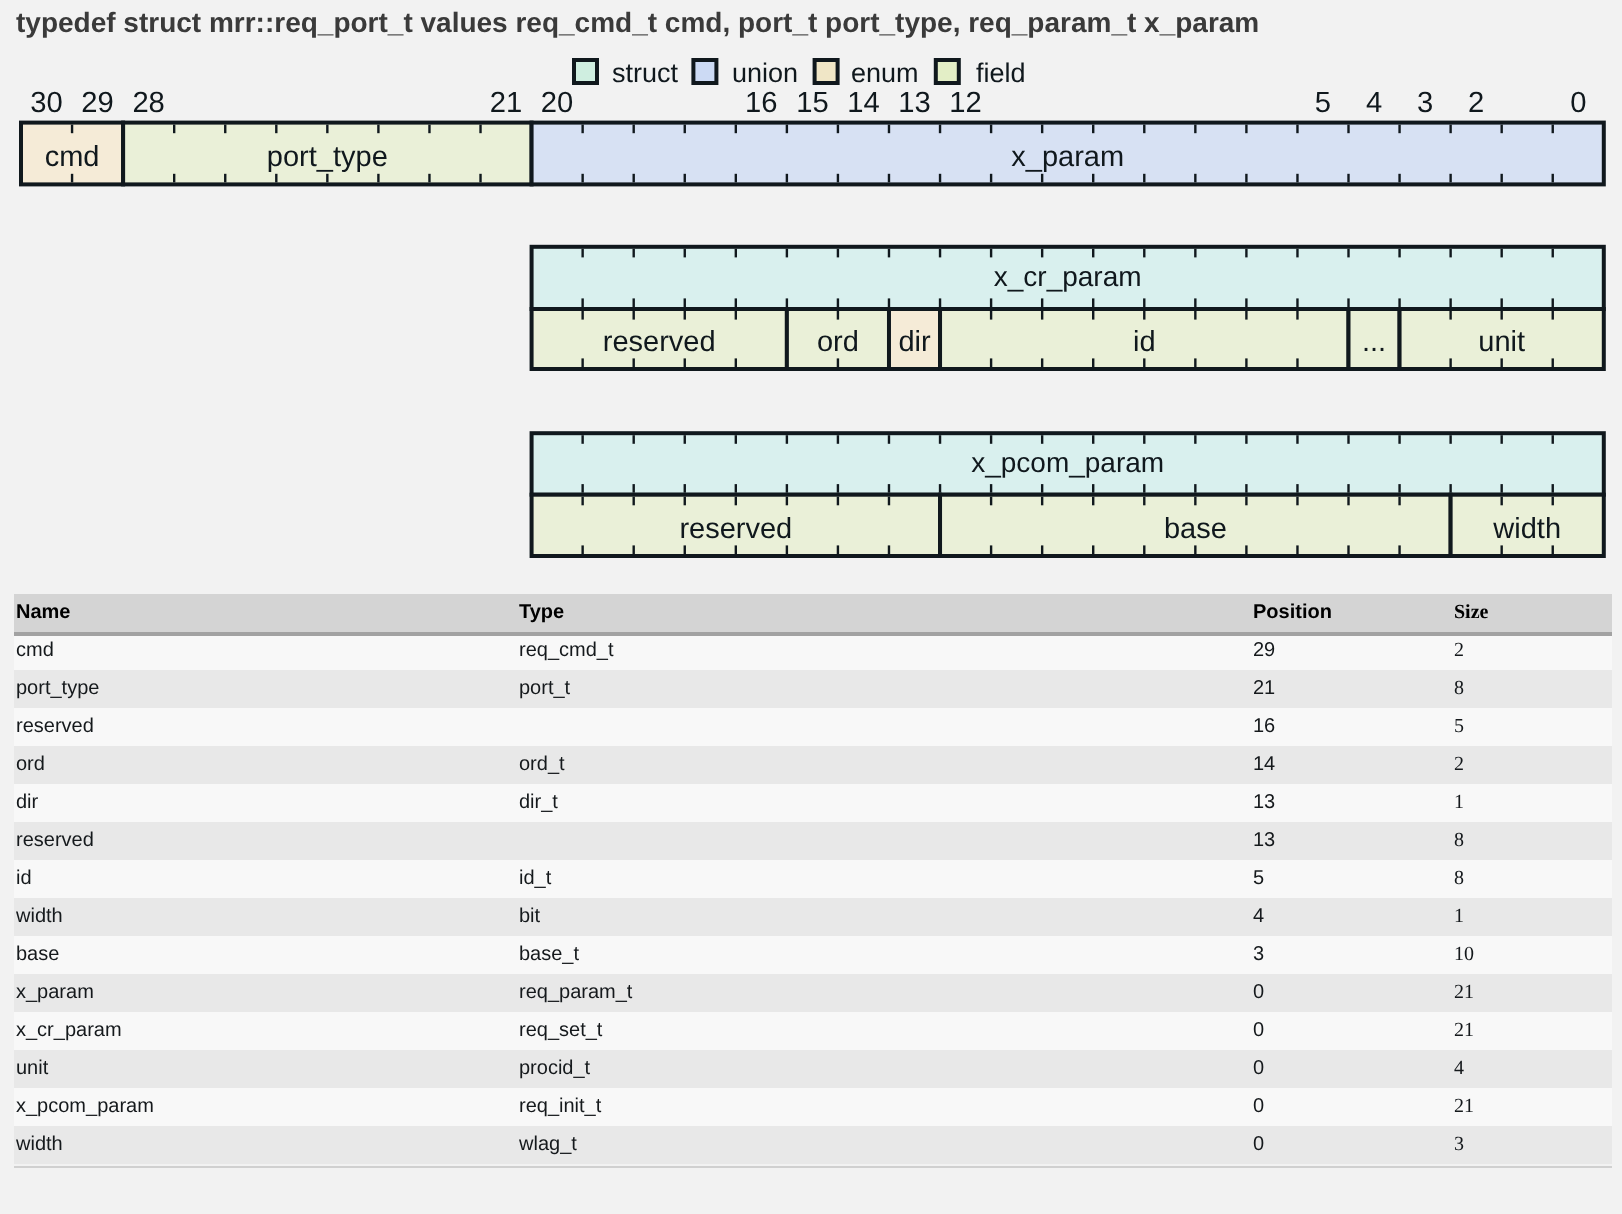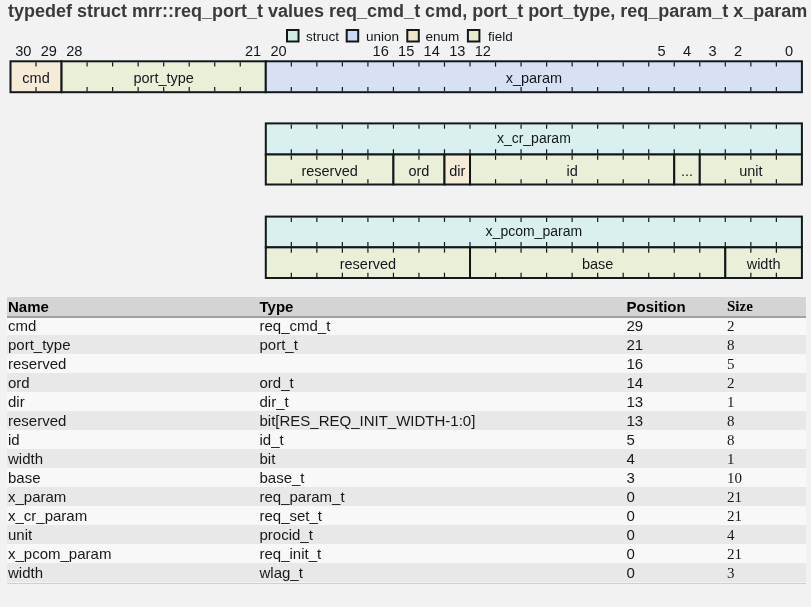--- a/index.html
+++ b/index.html
@@ -1,24 +1,24 @@
 <!DOCTYPE html>
 <html><head>
 <meta charset="utf-8">
 <style>
 * { margin:0; padding:0; box-sizing:border-box; }
 html,body { width:811px; height:607px; background:#f2f2f2; font-family:"Liberation Sans", sans-serif; position:relative; overflow:hidden; }
-.title { position:absolute; left:8px; top:1px; font-size:18px; line-height:20px; font-weight:bold; color:#3a3a3a; white-space:nowrap; }
+.title { position:absolute; left:8px; top:1px; font-size:14px; line-height:20px; font-weight:bold; color:#3a3a3a; white-space:nowrap; }
 .tablewrap { position:absolute; left:6.5px; top:297px; width:799.5px; }
 .thead { height:19.2px; background:#d4d4d4; font-weight:bold; position:relative; }
 .hline { position:absolute; left:0; top:19.2px; width:100%; height:1.5px; background:#a2a2a2; }
 .trow { height:19px; position:relative; }
 .trow.odd { background:#f8f8f8; }
 .trow.even { background:#e8e8e8; }
-.thead span, .trow span { position:absolute; font-size:15px; color:#15191c; line-height:19px; white-space:nowrap; top:0; }
+.thead span, .trow span { position:absolute; font-size:10px; color:#15191c; line-height:19px; white-space:nowrap; top:0; }
 .trow span { line-height:20px; }
 .c1 { left:1.5px; }
 .c2 { left:253px; }
 .c3 { left:620px; }
 .c4 { left:720.5px;font-family:Liberation Serif, serif; }
 .thead span { color:#000; }
 .tbot { position:absolute; left:0; top:285.7px; width:100%; height:1px; background:#d0d0d0; }
 </style>
 </head>
 <body>
@@ -309,21 +309,20 @@
       <span class="c4">2</span>
     </div>
 <div class="trow odd">
       <span class="c1">dir</span>
       <span class="c2">dir_t</span>
       <span class="c3">13</span>
       <span class="c4">1</span>
     </div>
 <div class="trow even">
       <span class="c1">reserved</span>
-      <span class="c2">bit[RES_REQ_INIT_WIDTH-1:0]</span>
       <span class="c3">13</span>
       <span class="c4">8</span>
     </div>
 <div class="trow odd">
       <span class="c1">id</span>
       <span class="c2">id_t</span>
       <span class="c3">5</span>
       <span class="c4">8</span>
     </div>
 <div class="trow even">

